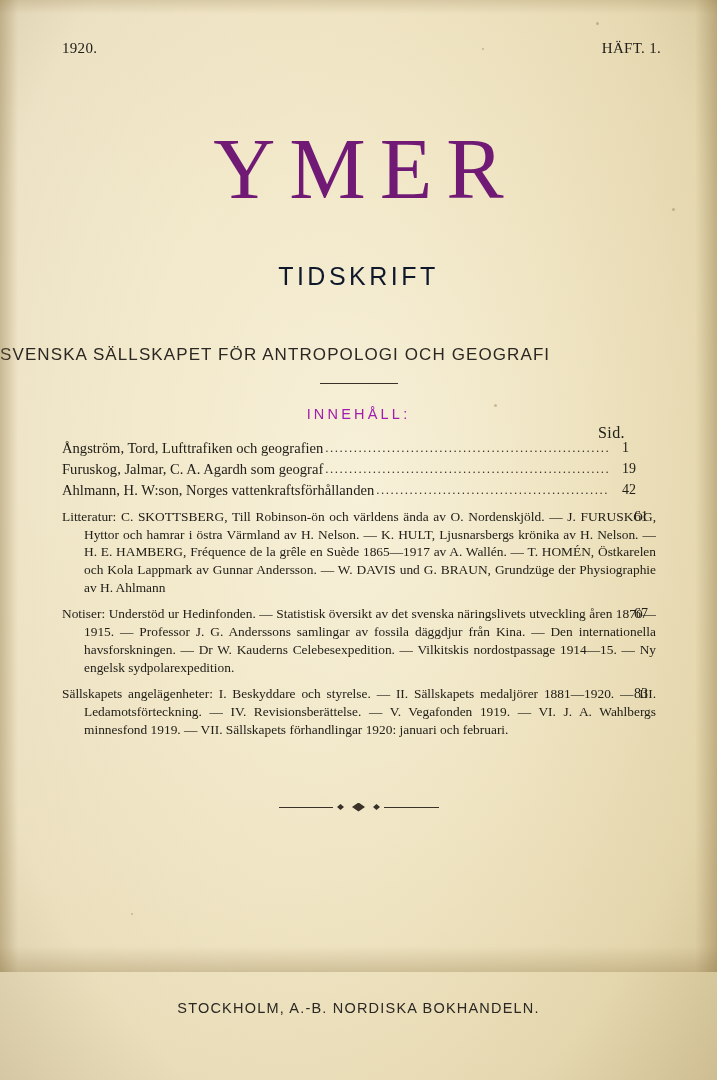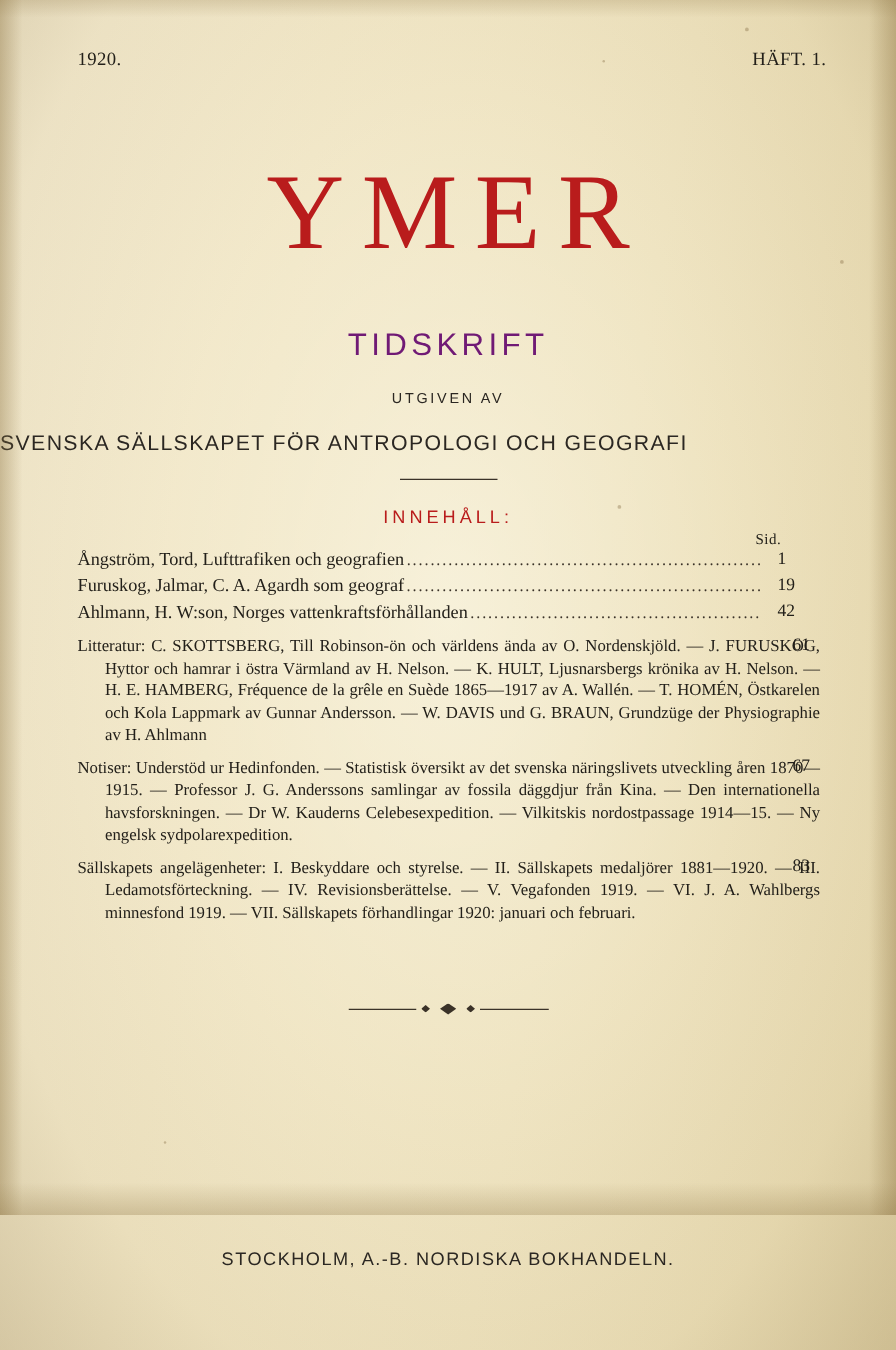--- a/index.html
+++ b/index.html
@@ -70,38 +70,38 @@
     text-align: center;
     margin-left: 26px;
   }
 
   .masthead {
     position: absolute;
     top: 126px;
     left: 0;
     width: 100%;
     text-align: center;
-    color: #b91c1c;
+    color: #701a75;
     font-family: "Liberation Serif", serif;
     font-size: 86px;
     line-height: 1;
     letter-spacing: 14px;
     text-indent: 14px;
     font-weight: 400;
   }
 
   .subtitle {
     position: absolute;
     top: 262px;
     width: 100%;
     text-align: center;
     font-family: "Liberation Sans", sans-serif;
     font-size: 25px;
     letter-spacing: 3.5px;
-    color: #701a75;
+    color: #0f172a;
   }
   .utgiven {
     position: absolute;
     top: 313px;
     width: 100%;
     text-align: center;
     font-family: "Liberation Sans", sans-serif;
     font-size: 11.5px;
     letter-spacing: 2.2px;
     color: #2b2722;
@@ -128,28 +128,28 @@
   }
 
   .innehall {
     position: absolute;
     top: 406px;
     width: 100%;
     text-align: center;
     font-family: "Liberation Sans", sans-serif;
     font-size: 14.5px;
     letter-spacing: 3.2px;
-    color: #b91c1c;
+    color: #a21caf;
   }
 
   .sid {
     position: absolute;
     top: 424px;
     right: 92px;
-    font-size: 12px;
+    font-size: 16px;
     letter-spacing: 0.4px;
   }
 
   .toc {
     position: absolute;
     top: 440px;
     left: 62px;
     width: 594px;
   }
   .toc-entry {
@@ -259,21 +259,20 @@
 <div class="content">
 
   <div class="running-head">
     <span>1920.</span>
     <span>HÄFT. 1.</span>
   </div>
 
   <div class="masthead">YMER</div>
 
   <div class="subtitle">TIDSKRIFT</div>
-  <div class="utgiven">UTGIVEN AV</div>
   <div class="society">SVENSKA SÄLLSKAPET FÖR ANTROPOLOGI OCH GEOGRAFI</div>
 
   <div class="rule-short"></div>
 
   <div class="innehall">INNEHÅLL:</div>
   <div class="sid">Sid.</div>
 
   <div class="toc">
 
     <div class="toc-entry">

